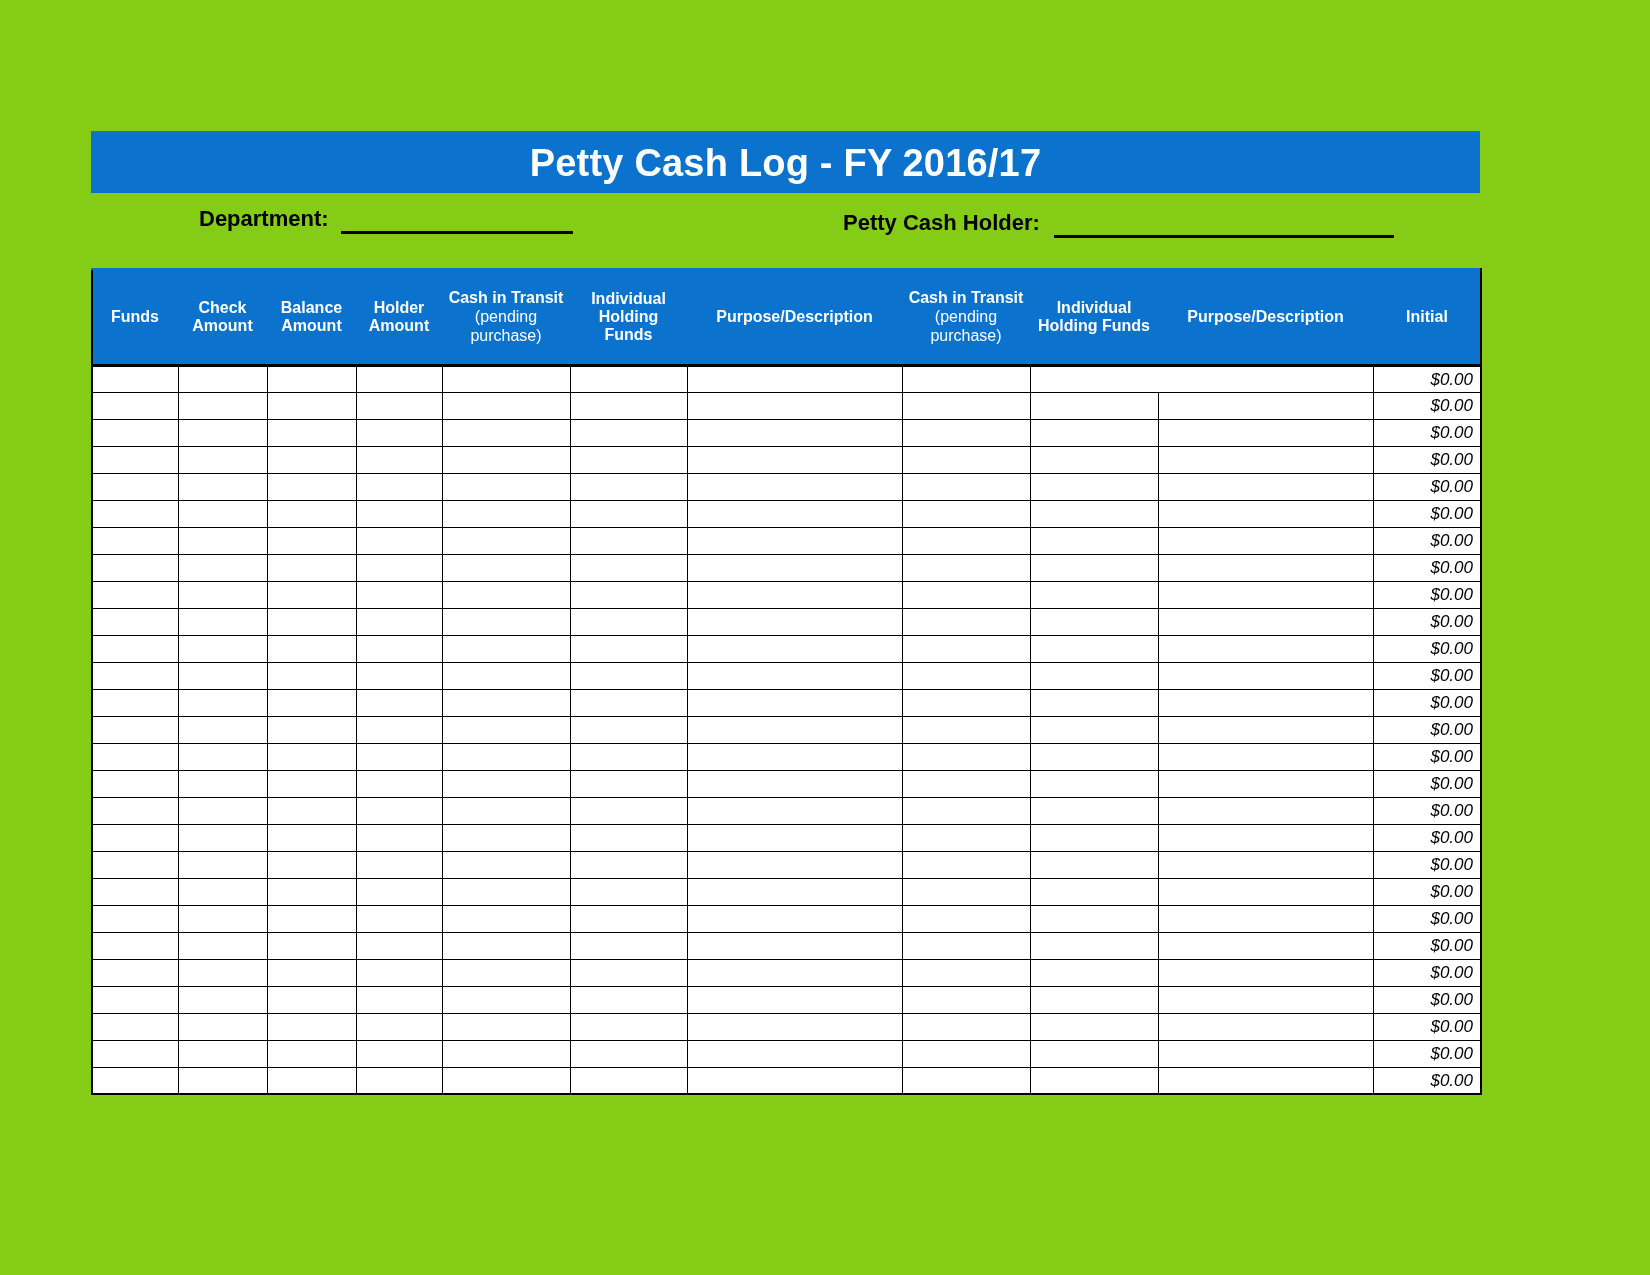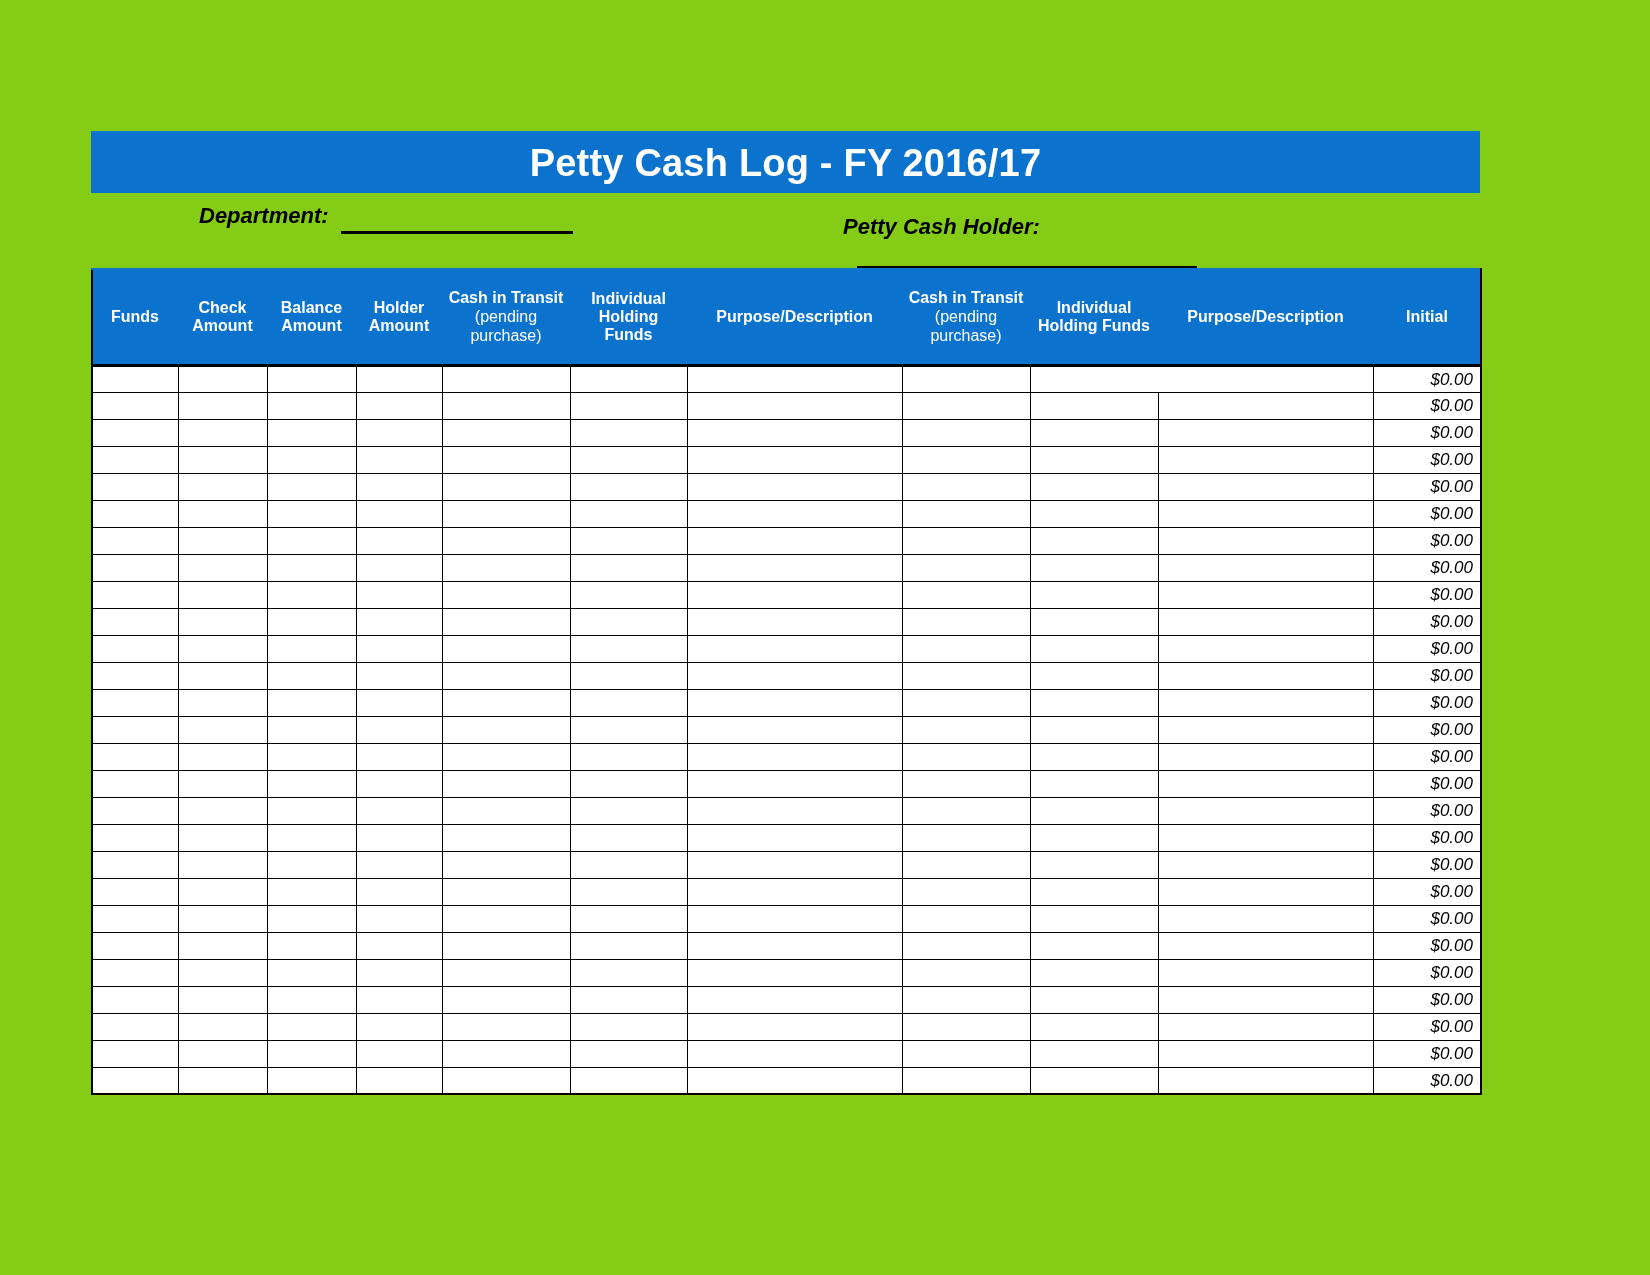--- a/index.html
+++ b/index.html
@@ -48,39 +48,38 @@
   .meta-row {
     position: absolute;
     left: 91px;
     top: 205px;
     width: 1389px;
     height: 46px;
   }
   .meta-field {
     position: absolute;
     display: flex;
-    align-items: flex-start;
+    align-items: center;
     white-space: nowrap;
-    font-style: italic;
   }
   .meta-label {
     font-size: 22px;
     font-weight: bold;
     color: #000000;
     line-height: 1;
     padding-bottom: 2px;
   }
   .meta-blank {
     display: inline-block;
     border-bottom: 3px solid #000000;
     height: 26px;
   }
   .meta-dept { left: 108px; top: 0px; }
   .meta-dept .meta-blank { width: 232px; margin-left: 12px; }
-  .meta-holder { left: 752px; top: 11px; flex-direction: column; }
+  .meta-holder { left: 752px; top: 4px; }
   .meta-holder .meta-blank { width: 340px; margin-left: 14px; }
 
   
   .table-wrap {
     position: absolute;
     left: 91px;
     top: 268px;
     width: 1389px;
   }
   table.log {

